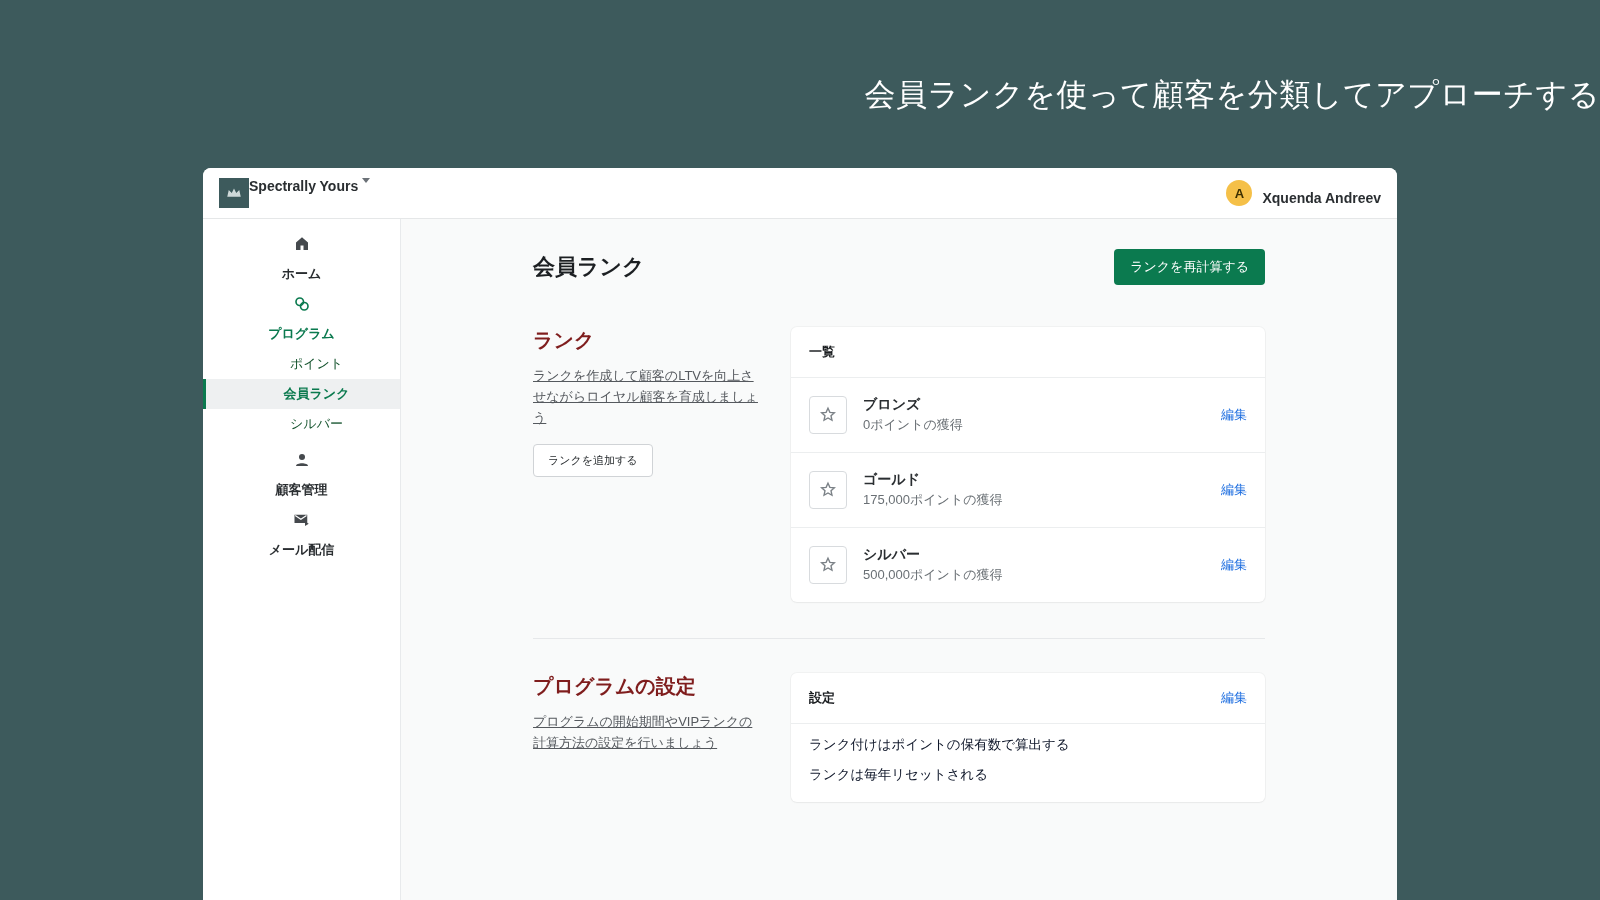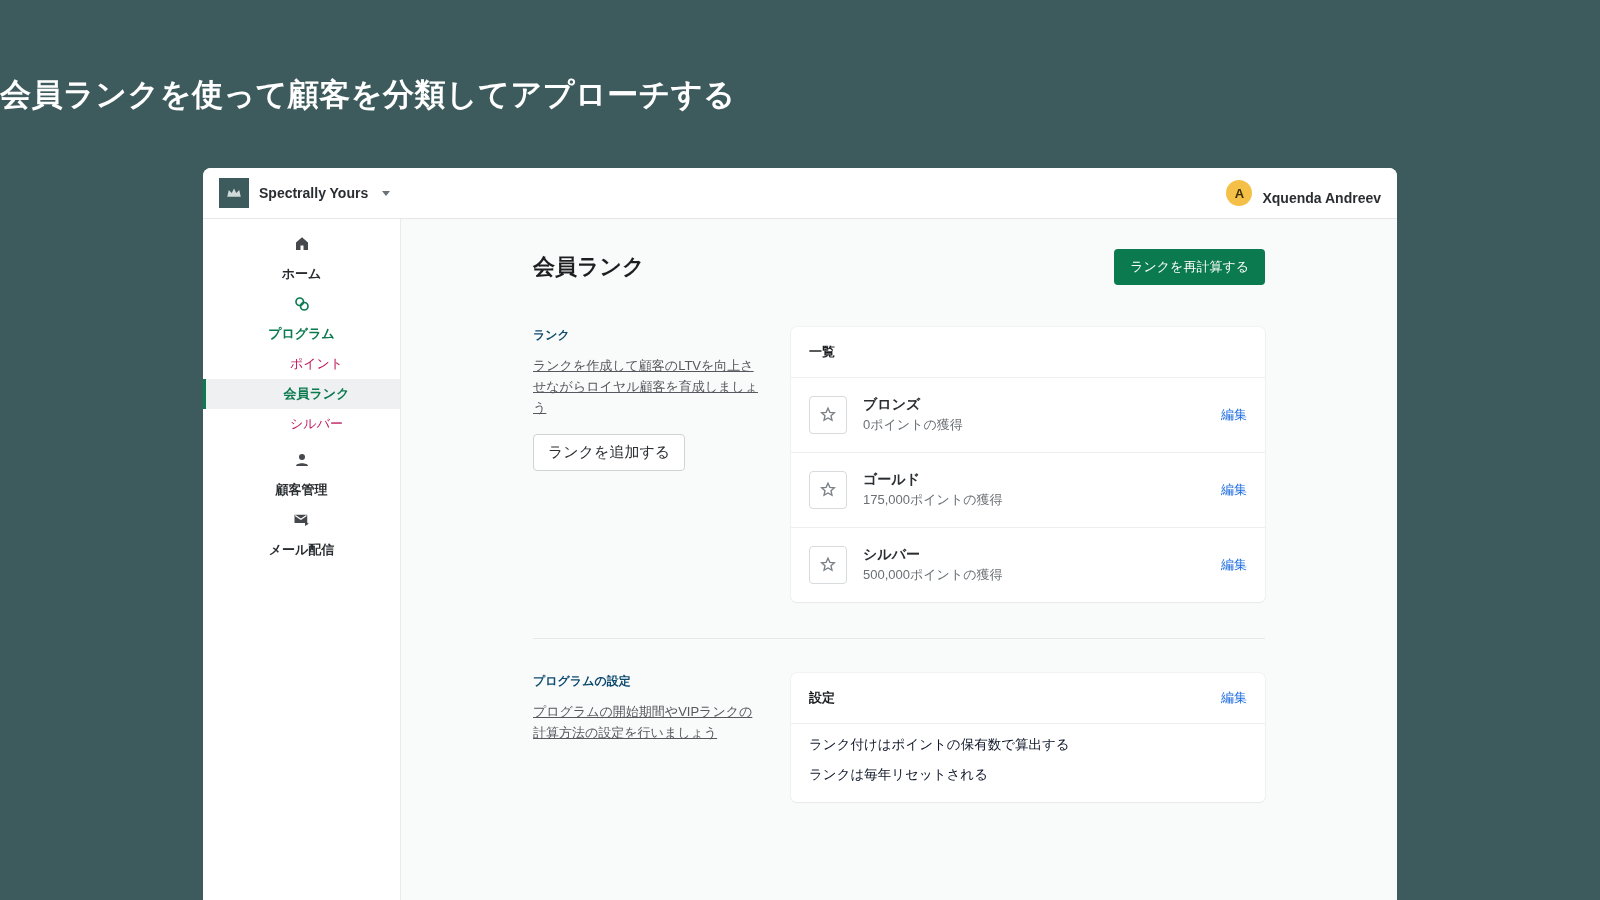--- a/index.html
+++ b/index.html
@@ -6,22 +6,22 @@
     body {
       background: #3d5a5c;
       font-family: -apple-system, BlinkMacSystemFont, "Segoe UI", "Hiragino Sans", "Hiragino Kaku Gothic ProN", Meiryo, sans-serif;
       width: 1600px;
       height: 900px;
       overflow: hidden;
     }
     .hero-title {
       color: #fff;
       font-size: 31px;
-      font-weight: 700;
-      text-align: left;
+      font-weight: 400;
+      text-align: right;
       padding: 74px 0 52px;
       letter-spacing: 0.5px;
     }
     .app-window {
       width: 1194px;
       margin: 0 auto;
       background: #f9fafa;
       border-radius: 8px 8px 0 0;
       overflow: hidden;
       height: 732px;
@@ -29,22 +29,21 @@
     .topbar {
       display: flex;
       justify-content: space-between;
       align-items: center;
       padding: 10px 16px;
       background: #fff;
       border-bottom: 1px solid #e5e7e8;
     }
     .brand {
       display: flex;
-      align-items: center;
-      gap: 10px;
+      align-items: flex-start;
     }
     .brand-logo {
       width: 30px;
       height: 30px;
       background: #3d5a5c;
       display: flex;
       align-items: center;
       justify-content: center;
     }
     .brand-logo svg { width: 18px; height: 18px; }
@@ -84,21 +83,21 @@
       gap: 12px;
       padding: 6px 14px;
       font-size: 13px;
       font-weight: 700;
       color: #2a2e31;
       cursor: pointer;
       flex-direction: column;
     }
     .nav-item.sub {
       font-weight: 500;
-      color: #be185d;
+      color: #14532d;
       padding-left: 44px;
       font-size: 13px;
     }
     .nav-item.active-parent { color: #0b7a4f; }
     .nav-item.sub.active {
       background: #eef0f1;
       color: #0b7a4f;
       font-weight: 600;
       border-left: 3px solid #0b7a4f;
       padding-left: 41px;
@@ -126,27 +125,27 @@
       font-weight: 500;
       border-radius: 4px;
       cursor: pointer;
     }
     .section {
       display: flex;
       gap: 28px;
       margin-bottom: 36px;
     }
     .section-info { width: 230px; flex-shrink: 0; }
-    .section-title { font-size: 12px; font-weight: 700; color: #0c4a6e; margin-bottom: 12px; font-family: Liberation Serif, serif; }
+    .section-title { font-size: 20px; font-weight: 700; color: #7f1d1d; margin-bottom: 12px; font-family: Liberation Serif, serif; }
     .section-desc { font-size: 13px; color: #55595e; line-height: 1.6; margin-bottom: 16px; text-decoration: underline; }
     .outline-btn {
       background: #fff;
       border: 1px solid #d0d3d6;
       padding: 8px 14px;
-      font-size: 15px;
+      font-size: 11px;
       border-radius: 4px;
       cursor: pointer;
       color: #2a2e31;
     }
     .card {
       flex: 1;
       background: #fff;
       border-radius: 6px;
       box-shadow: 0 1px 2px rgba(0,0,0,0.04), 0 0 0 1px rgba(0,0,0,0.03);
     }

